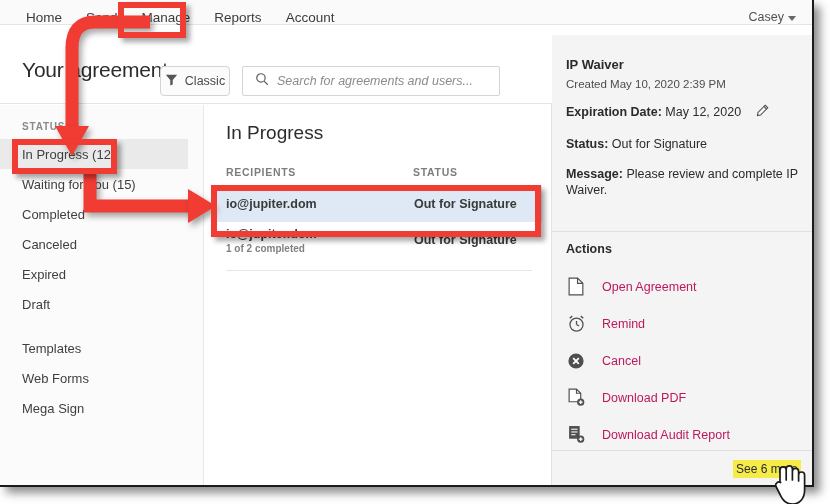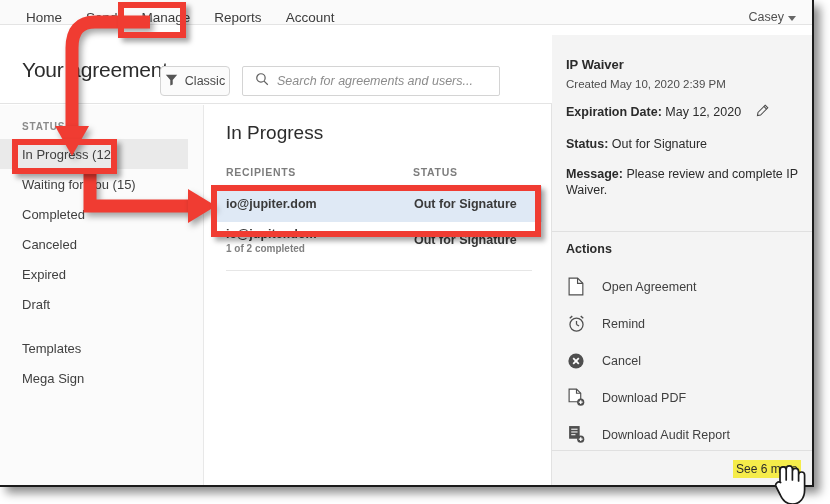--- a/index.html
+++ b/index.html
@@ -218,21 +218,21 @@
     position: absolute; left: 14px; top: 207px;
     font-size: 12.5px; font-weight: 700; color: #2b2b2b;
   }
   .action-list { position: absolute; left: 14px; top: 233px; width: 240px; }
   .action-item {
     height: 37px;
     display: flex; align-items: center;
     gap: 16px;
     cursor: pointer;
   }
-  .action-label { font-size: 12.5px; color: #404040; }
+  .action-label { font-size: 12.5px; color: #be185d; }
   .action-ico { width: 20px; display: flex; justify-content: center; }
   .detail-foot-sep {
     position: absolute; left: 0; bottom: 36px;
     width: 100%; height: 1px; background: #e0e0e0;
   }
   .see-more {
     position: absolute; right: 11px; bottom: 9px;
     font-size: 12px;
     color: #2b2b2b;
     background: #f5ec4a;
@@ -314,20 +314,23 @@
           <span>Canceled</span>
         </div>
         <div class="side-item">
           <span>Expired</span>
         </div>
         <div class="side-item">
           <span>Draft</span>
         </div>
         <div class="side-item gap-top">
           <span>Templates</span>
+        </div>
+        <div class="side-item">
+          <span>Web Forms</span>
         </div>
         <div class="side-item">
           <span>Mega Sign</span>
         </div>
       </div>
     </div>
 
     <div class="center">
       <div class="center-title">In Progress</div>
       <div class="col-headers">

